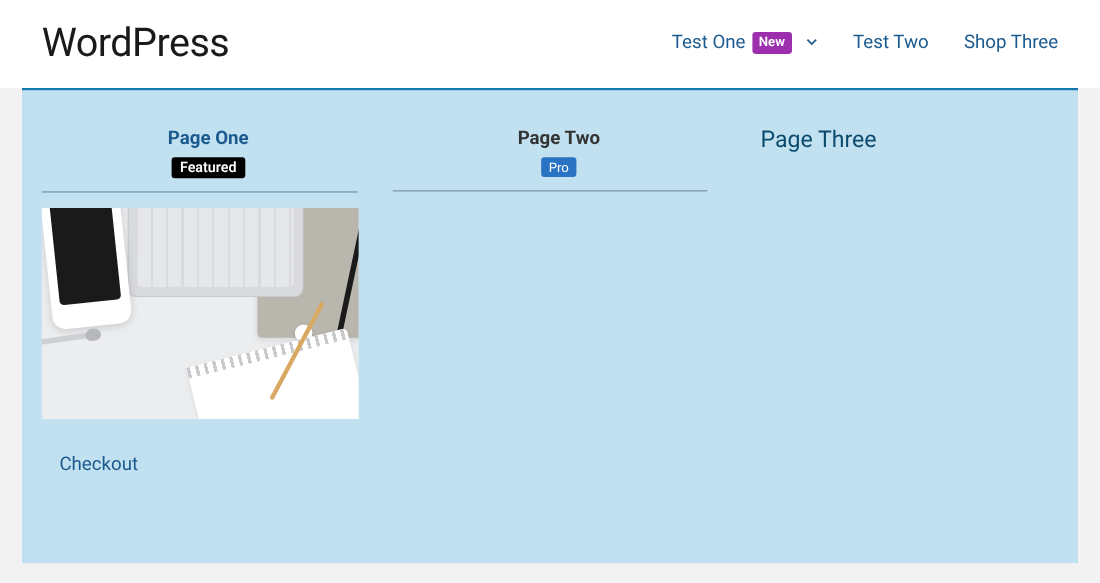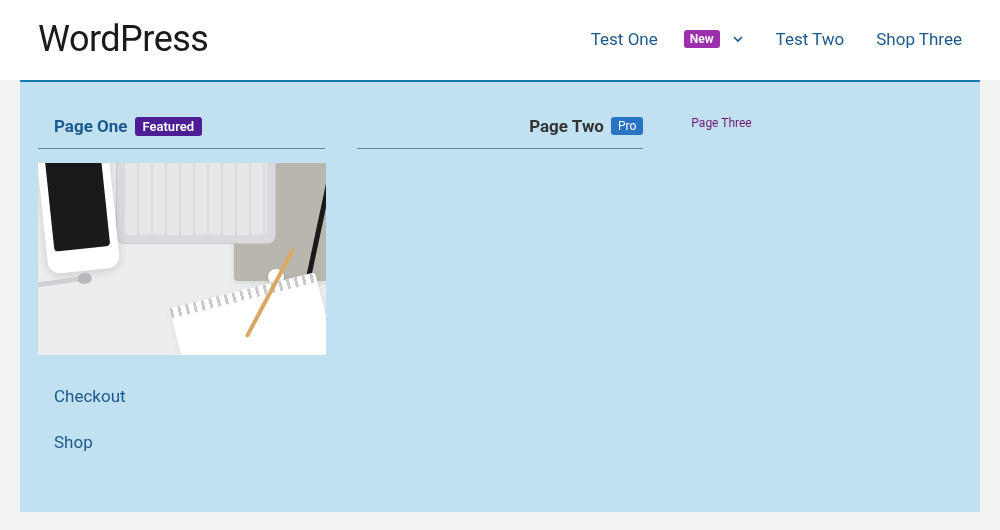--- a/index.html
+++ b/index.html
@@ -23,34 +23,32 @@
       color: #1a1a1a;
       letter-spacing: -0.5px;
     }
     .nav {
       display: flex;
       gap: 32px;
       align-items: center;
     }
     .nav-item {
       display: flex;
-      align-items: center;
       gap: 6px;
       color: #1b5a8e;
       font-size: 17px;
       cursor: pointer;
     }
     .badge-new {
       background: #9b2fae;
       color: #fff;
       font-size: 12px;
       font-weight: 600;
       padding: 2px 6px;
       border-radius: 3px;
-      margin-left: 20px;
     }
     .chevron {
       color: #1b5a8e;
       margin-left: 6px;
     }
     .mega-panel {
       margin: 0 20px;
       background: #c1e0f0;
       border-top: 2px solid #1577b0;
       padding: 34px 18px 28px 18px;
@@ -70,29 +68,30 @@
       gap: 7px;
       padding: 0 0 12px 16px;
       font-size: 17px;
       font-weight: 700;
     }
     .col-header.link-style { color: #1b5a8e; cursor: pointer; }
     .col-header.heading-style { color: #333; justify-content: flex-end; }
     .col-underline {
       border-bottom: 1px solid #6b8a9a;
       margin-bottom: 14px;
+      flex-direction: column;
     }
     .col-3-link {
-      color: #701a75;
-      font-size: 12px;
+      color: #0c4a6e;
+      font-size: 21px;
       padding-left: 16px;
       cursor: pointer;
     }
     .badge-featured {
-      background: #4c1d95;
+      background: #000000;
       color: #fff;
       font-size: 13px;
       font-weight: 600;
       padding: 2px 8px;
       border-radius: 3px;
     }
     .badge-pro {
       background: #2a72c4;
       color: #fff;
       font-size: 12px;
@@ -169,21 +168,20 @@
         <div class="kb"></div>
         <div class="phone"></div>
         <div class="pen"></div>
         <div class="cord"></div>
         <div class="earbuds"></div>
         <div class="spiral"></div>
         <div class="pencil"></div>
         <div class="brush"></div>
       </div>
       <div class="menu-link">Checkout</div>
-      <div class="menu-link">Shop</div>
     </div>
 
     <div class="col">
       <div class="col-header heading-style col-underline">
         <span>Page Two</span>
         <span class="badge-pro">Pro</span>
       </div>
     </div>
 
     <div class="col">

